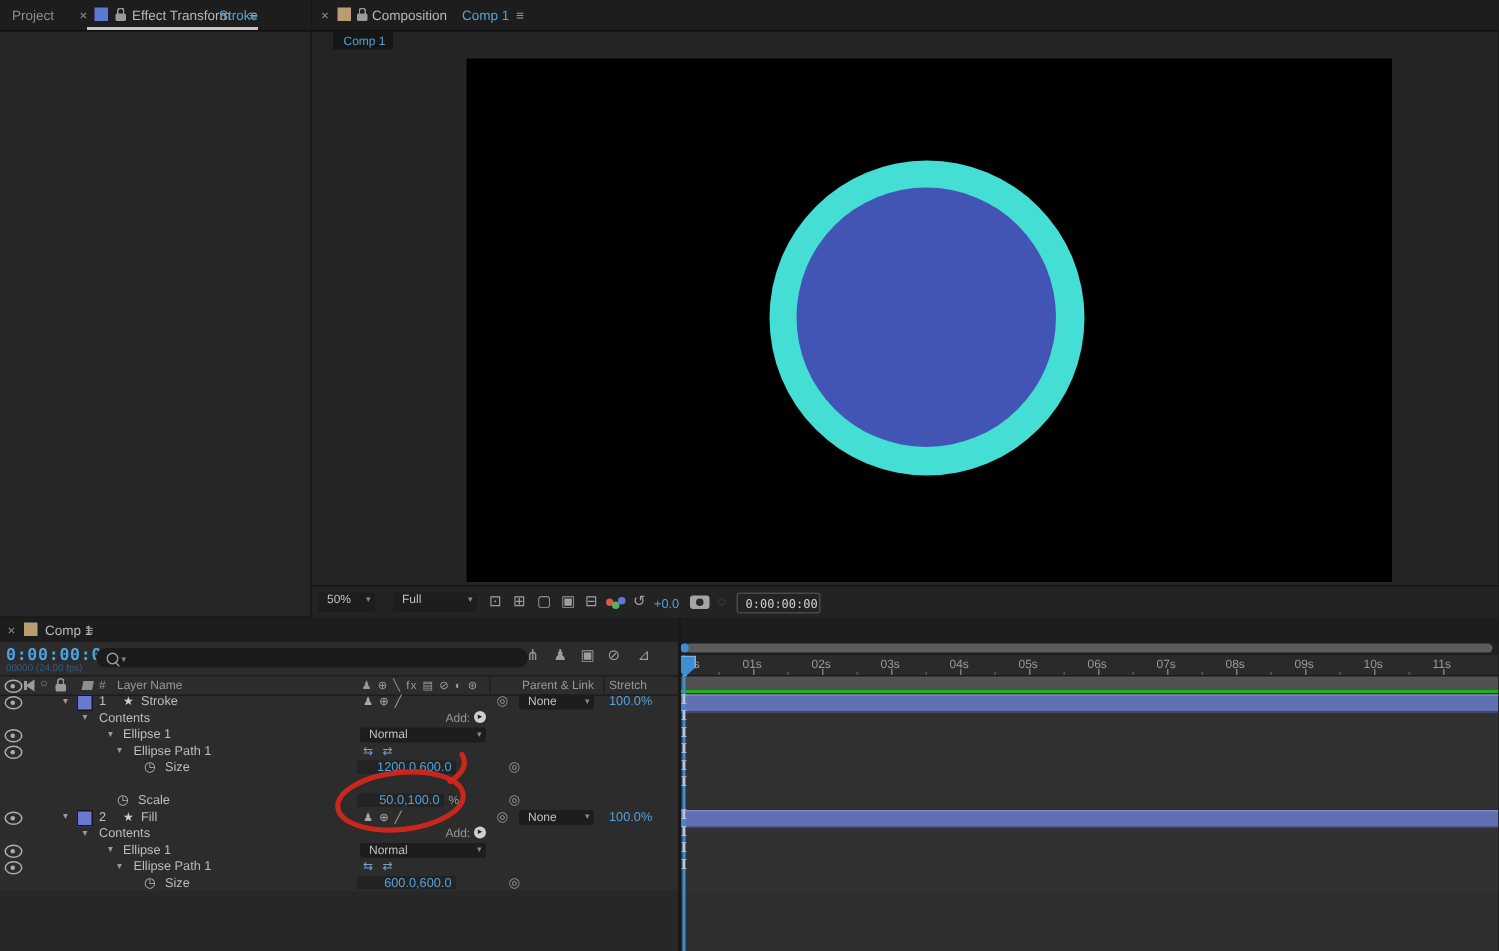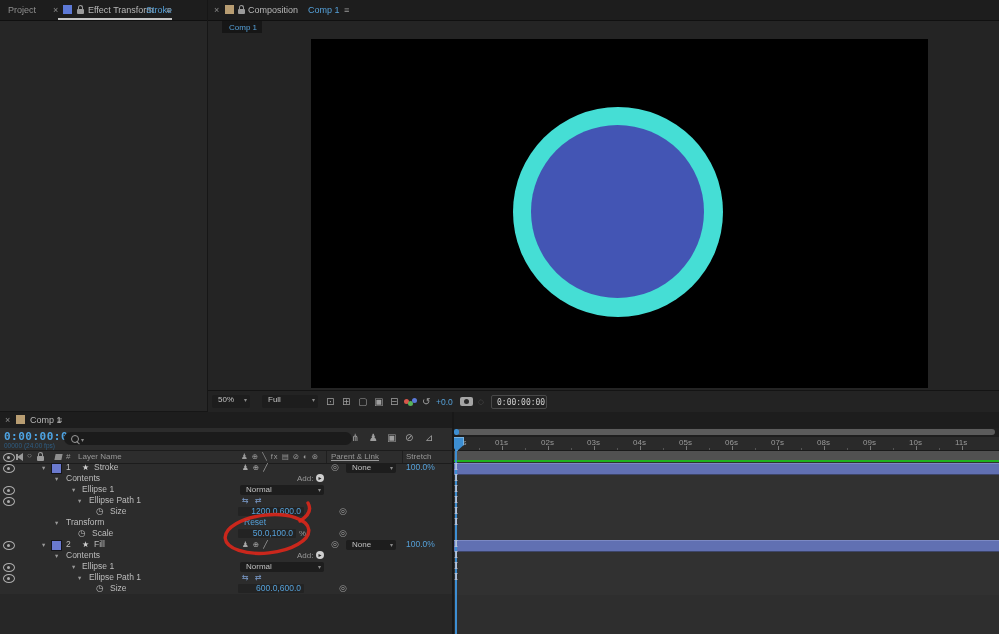--- a/index.html
+++ b/index.html
@@ -146,21 +146,21 @@
 
   <div class="abs" style="left:0;top:38px;width:452px;height:12px;background:#2d2d2d;border-bottom:1px solid #1c1c1c;border-top:1px solid #1c1c1c;">
     <span class="eye" style="left:3px;top:2px;"></span>
     <span class="spk" style="left:17px;top:2px;"></span>
     <span class="abs" style="left:27px;top:0;font-size:8px;color:#9a9a9a;">○</span>
     <span class="lock" style="left:37px;top:5px;"></span>
     <span class="abs" style="left:55px;top:3px;width:7px;height:6px;background:#8f8f8f;transform:skewX(-12deg);"></span>
     <span class="hlbl" style="left:66px;top:0;">#</span>
     <span class="hlbl" style="left:78px;top:0;">Layer Name</span>
     <span class="sw" style="left:241px;top:0;color:#9a9a9a;">♟ ⊕ ╲ fx ▤ ⊘ ◐ ⊛</span>
-    <span class="hlbl" style="left:331px;top:0;text-decoration:underline;">Parent &amp; Link</span>
+    <span class="hlbl" style="left:348px;top:0;">Parent &amp; Link</span>
     <span class="hlbl" style="left:406px;top:0;">Stretch</span>
     <span class="abs" style="left:326px;top:0;width:1px;height:12px;background:#1f1f1f;"></span>
     <span class="abs" style="left:402px;top:0;width:1px;height:12px;background:#1f1f1f;"></span>
   </div>
 
   <div class="trow" style="top:50px;">
     <span class="eye" style="left:3px;top:2px;"></span>
     <span class="tw" style="left:42px;">▾</span>
     <span class="swatch" style="left:51px;top:1px;"></span>
     <span class="lbl" style="left:66px;">1</span>
@@ -201,25 +201,20 @@
 
   <div class="trow" style="top:94px;">
     <span class="stopw" style="left:96px;">◷</span>
     <span class="lbl" style="left:110px;">Size</span>
     <div class="vbox" style="left:238px;width:66px;">
       <span class="vboxval">1200.0,600.0</span>
     </div>
     <span class="pick" style="left:339px;">◎</span>
   </div>
 
-  <div class="trow" style="top:105px;">
-    <span class="tw" style="left:55px;">▾</span>
-    <span class="lbl" style="left:66px;">Transform</span>
-    <span class="bval" style="left:244px;">Reset</span>
-  </div>
 
   <div class="trow" style="top:116px;">
     <span class="stopw" style="left:78px;">◷</span>
     <span class="lbl" style="left:92px;">Scale</span>
     <div class="vbox" style="left:238px;width:58px;">
       <span class="vboxval">50.0,100.0</span>
     </div>
     <span class="hlbl" style="left:299px;top:0;">%</span>
     <span class="pick" style="left:339px;">◎</span>
   </div>

